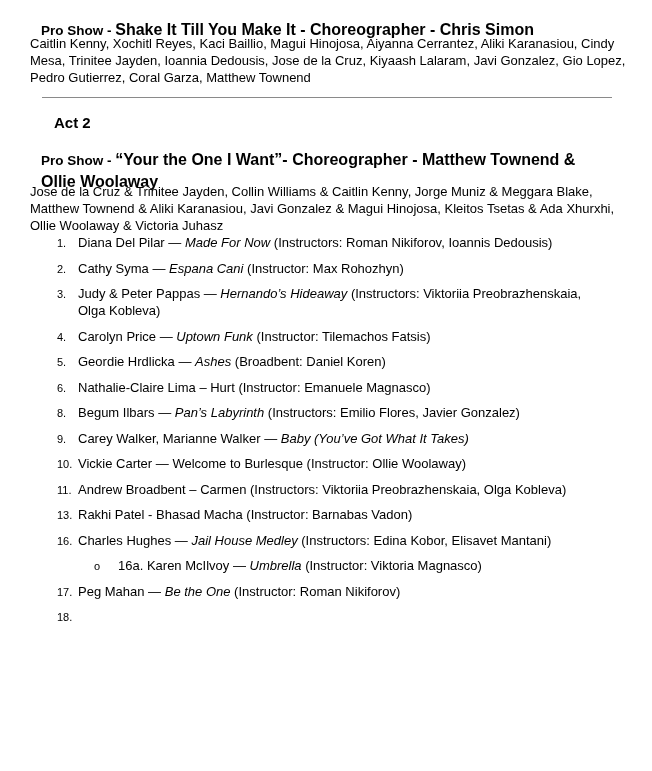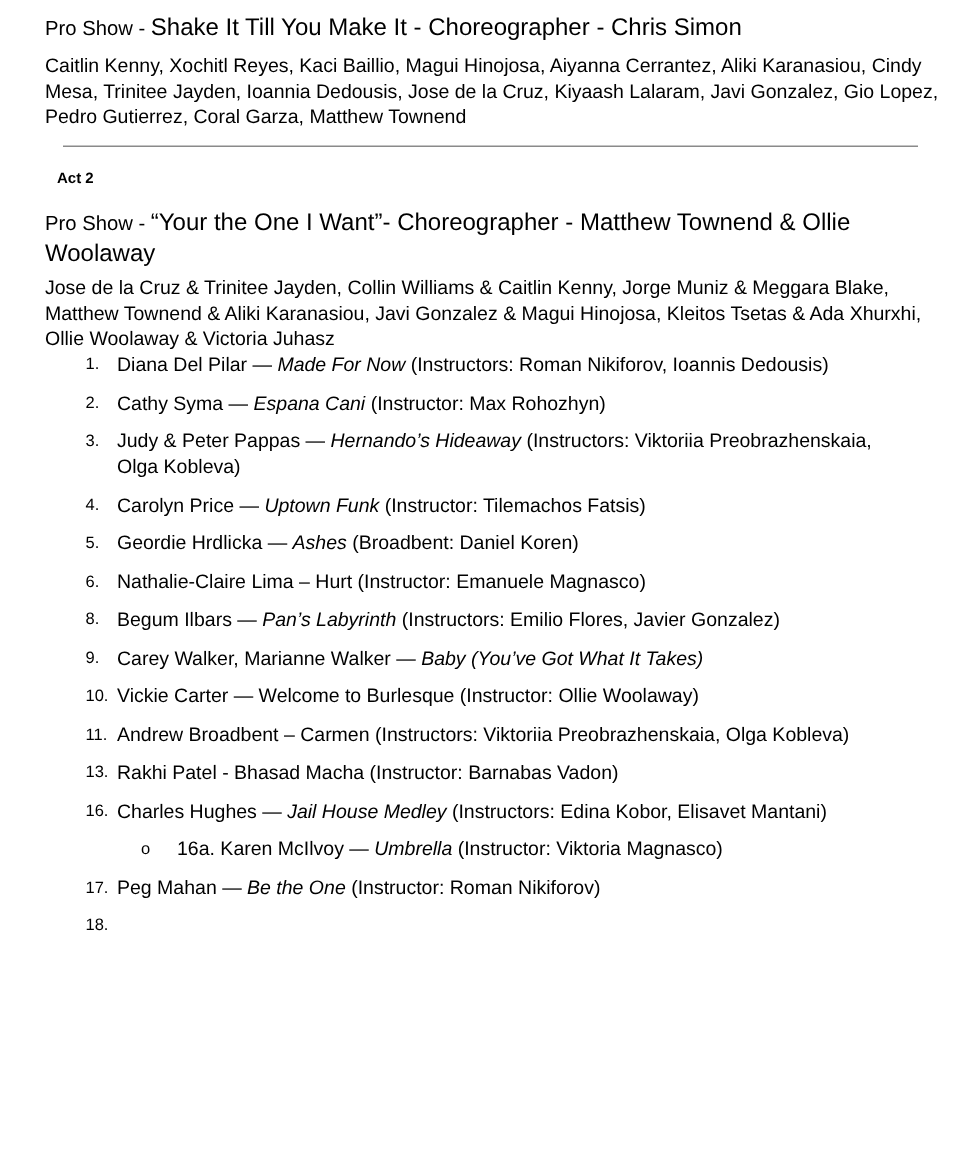--- a/index.html
+++ b/index.html
@@ -3,36 +3,36 @@
 <meta charset="utf-8">
 <style>
   html, body { margin: 0; padding: 0; background: #ffffff; }
   body {
     width: 652px; height: 771px; overflow: hidden;
     font-family: "Liberation Sans", sans-serif;
     color: #000000;
   }
   .page { position: relative; padding: 0 0 0 30px; }
   .show-heading {
-    font-weight: normal; font-size: 16px; line-height: 21px;
-    margin: 0; padding-right: 30px;
+    font-weight: bold; font-size: 16px; line-height: 21px;
+    margin: 11px; padding-right: 30px;
   }
   .show-heading .prefix { font-size: 13.5px; }
   .cast {
     font-size: 13px; line-height: 17px; margin: 0; padding-right: 30px;
   }
   #h1 { position: absolute; top: 8px; left: 30px; right: 30px; padding: 0; }
   #cast1 { position: absolute; top: 35px; left: 30px; right: 22px; padding: 0; }
   .divider {
     position: absolute; top: 97px; left: 42px; width: 570px; height: 0;
     border-top: 1px solid #8a8a8a;
   }
   .act {
-    position: absolute; top: 114px; left: 38px;
-    font-weight: bold; font-size: 10px;
+    position: absolute; top: 114px; left: 54px;
+    font-weight: bold; font-size: 15px;
   }
   #h2 { position: absolute; top: 138px; left: 30px; right: 40px; padding: 0; }
   #cast2 { position: absolute; top: 183px; left: 30px; right: 22px; padding: 0; }
   .list { position: absolute; top: 234px; left: 0; right: 0; }
   .item {
     position: relative; font-size: 13px; line-height: 17px;
     padding-left: 78px; padding-right: 40px; margin-bottom: 8.5px;
   }
   .item .num {
     position: absolute; left: 57px; top: 1px; font-size: 11px;

